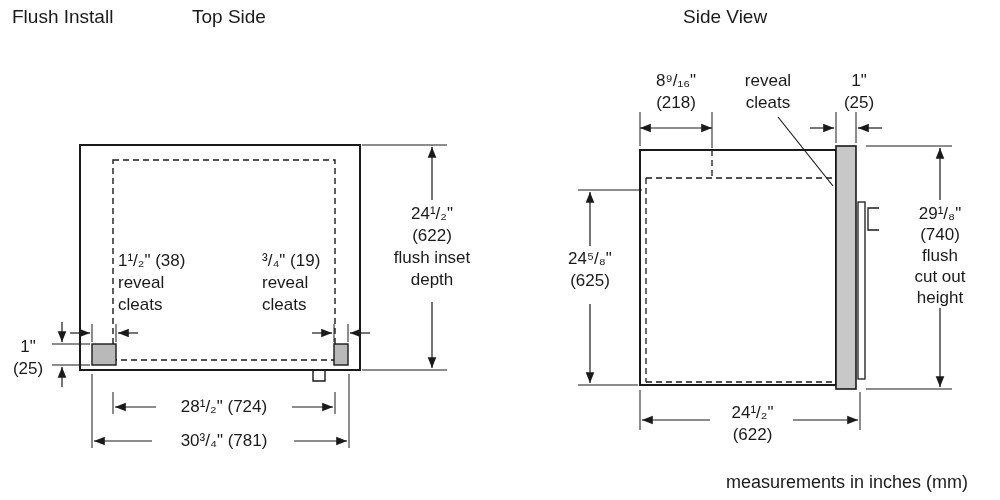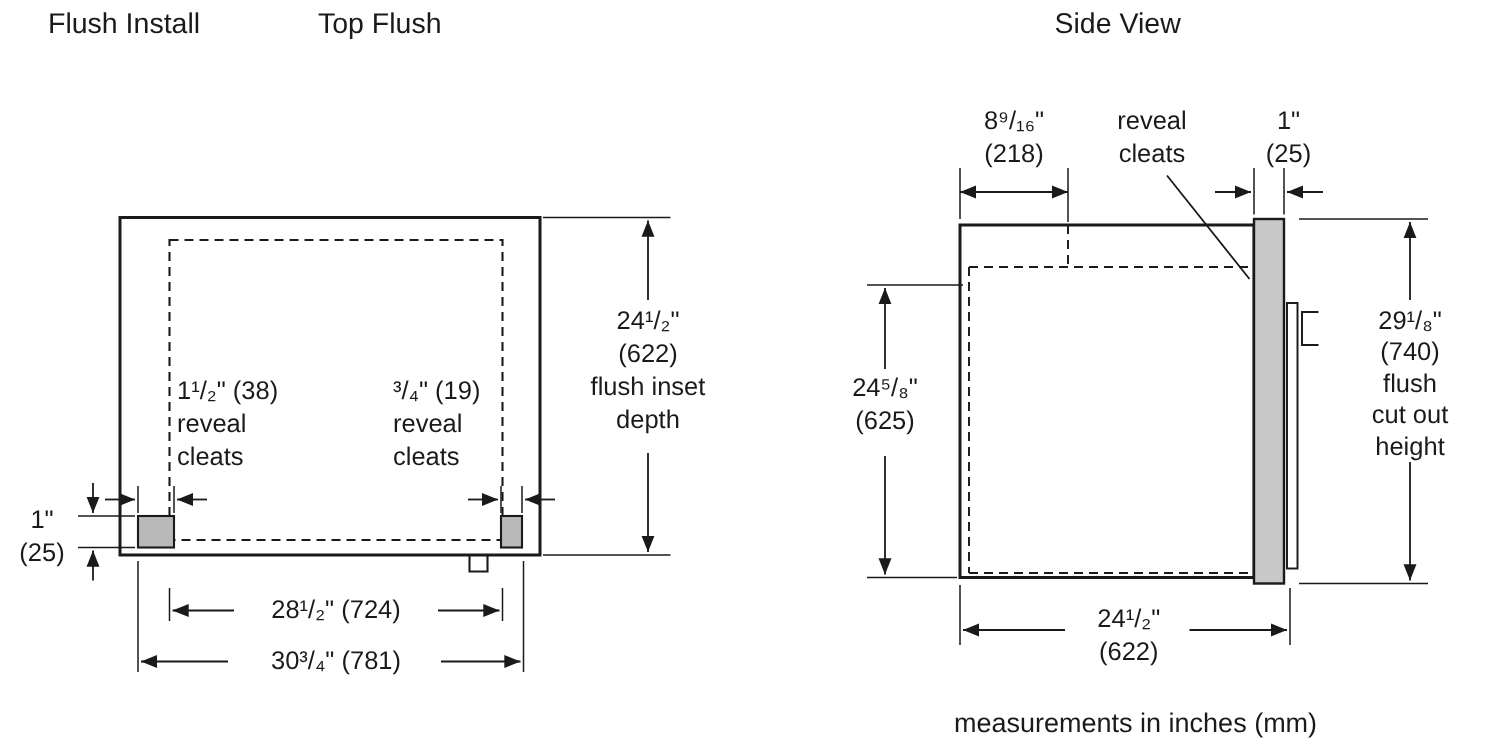--- a/index.html
+++ b/index.html
@@ -16,22 +16,22 @@
     color:var(--line,#111);
   }
   #stage{position:absolute;inset:0;width:1000px;height:500px;}
   svg.linework{position:absolute;left:0;top:0;}
   svg.linework .ln{stroke:var(--line,#111);fill:none;}
   .lbl{
     position:absolute;white-space:pre-line;line-height:22px;font-size:17px;
     color:var(--line,#111);
   }
   .lbl.center{text-align:center;}
-  .hdr{position:absolute;font-size:19px;color:var(--line,#111);margin-left:20px;}
-  .footer{position:absolute;font-size:18px;text-align:left;color:var(--line,#111);}
+  .hdr{position:absolute;font-size:19px;color:var(--line,#111);}
+  .footer{position:absolute;font-size:18px;text-align:right;color:var(--line,#111);}
 </style>
 </head>
 <body>
 
 <div id="stage">
 
   <svg class="linework" width="1000" height="500" viewBox="0 0 1000 500">
     <defs>
       <marker id="arr" viewBox="0 0 10 10" refX="10" refY="5" markerWidth="9" markerHeight="9" orient="auto-start-reverse">
         <path d="M0,1 L10,5 L0,9 Z" style="fill:var(--line,#111)"></path>
@@ -141,21 +141,21 @@
       <g class="ln" stroke-width="1">
         <line x1="640" y1="390" x2="640" y2="430"></line>
         <line x1="860" y1="392" x2="860" y2="430"></line>
         <line x1="642" y1="420" x2="710" y2="420" stroke-width="1.2" marker-start="url(#arr)"></line>
         <line x1="793" y1="420" x2="858" y2="420" stroke-width="1.2" marker-end="url(#arr)"></line>
       </g>
     </g>
   </svg>
 
   <div class="hdr" style="left:12px;top:6px;">Flush Install</div>
-  <div class="hdr" style="left:192px;top:6px;">Top Flush</div>
+  <div class="hdr" style="left:192px;top:6px;">Top Side</div>
   <div class="hdr" style="left:683px;top:6px;">Side View</div>
 
   <div class="lbl" style="left:118px;top:250px;width:112px;">1¹/₂" (38)
 reveal
 cleats</div>
   <div class="lbl" style="left:262px;top:250px;width:100px;">³/₄" (19)
 reveal
 cleats</div>
   <div class="lbl center" style="left:370px;top:203px;width:124px;">24¹/₂"
 (622)

